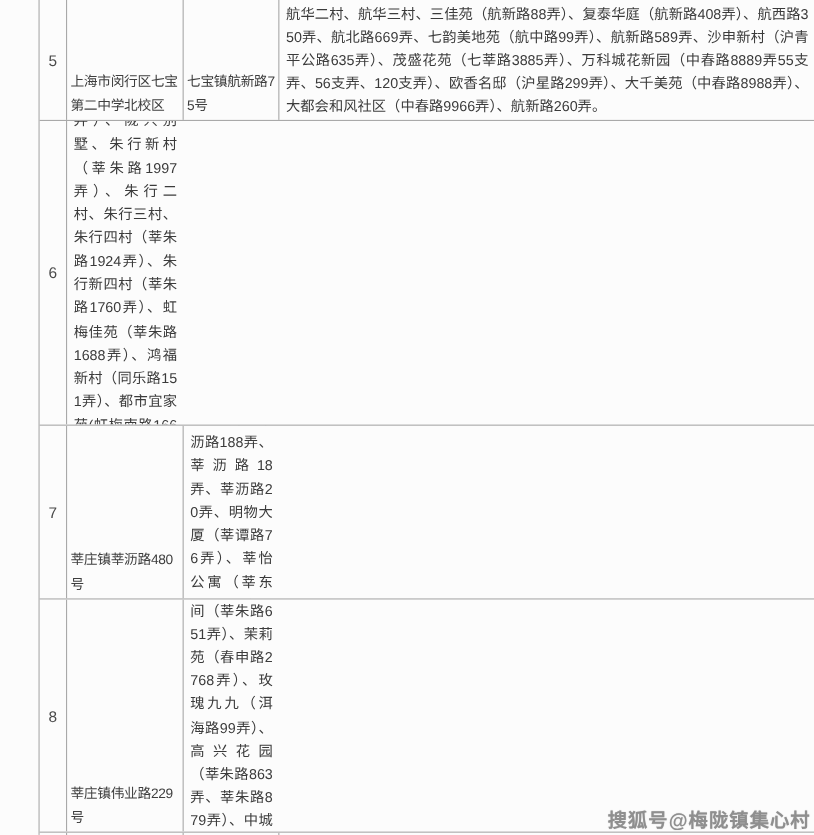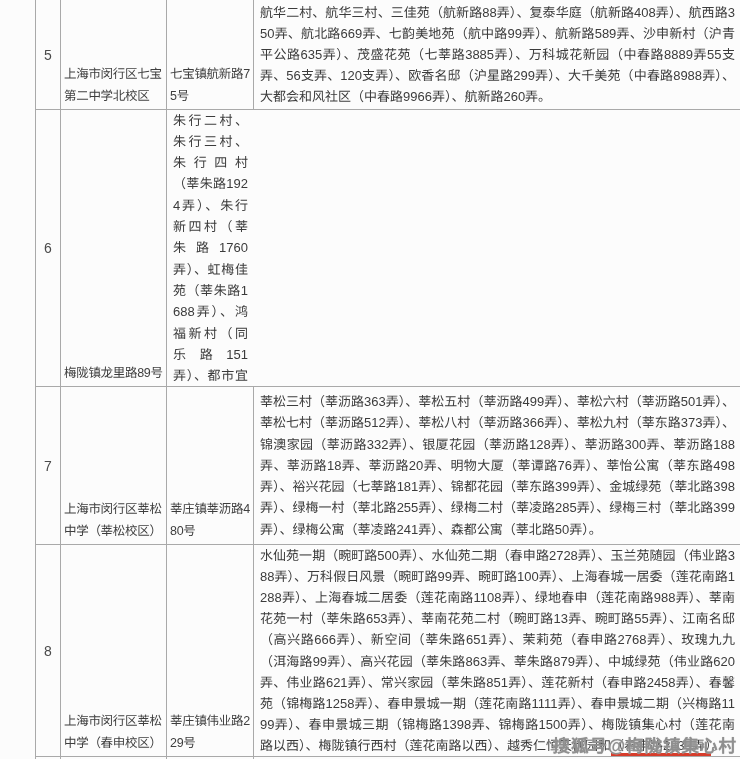--- a/index.html
+++ b/index.html
@@ -93,49 +93,40 @@
     </div>
     <div class="cell content">
       <span class="content-inner">航华二村、航华三村、三佳苑（航新路88弄）、复泰华庭（航新路408弄）、航西路350弄、航北路669弄、七韵美地苑（航中路99弄）、航新路589弄、沙申新村（沪青平公路635弄）、茂盛花苑（七莘路3885弄）、万科城花新园（中春路8889弄55支弄、56支弄、120支弄）、欧香名邸（沪星路299弄）、大千美苑（中春路8988弄）、大都会和风社区（中春路9966弄）、航新路260弄。</span>
     </div>
   </div>
 
   <div class="row r6">
     <div class="cell num">
       <span>6</span>
     </div>
-    <div class="cell addr">
-      <span>梅陇镇龙里路89号</span>
-    </div>
     <div class="cell content">
       <span class="content-inner">罗阳一村（罗阳路258弄）、罗阳二村（罗锦路258弄）、罗阳三村（莲花南路431弄）、罗阳四村（莲花南路565弄）、罗阳五村（罗阳路568弄）、盛源花苑（罗锦路556弄）、罗阳七村（罗阳路750弄）、三州花苑（罗阳路800弄)、绿梅公寓（罗阳路111弄）、绿梅别墅（罗阳路255弄）、罗锦新苑（景福路189弄）、莲花河畔景苑（罗阳路599弄）、罗锦苑（罗锦路111弄）、莲花苑（罗阳路261弄）、源梦苑（春申路1888弄）、陇兴别墅、朱行新村（莘朱路1997弄）、朱行二村、朱行三村、朱行四村（莘朱路1924弄）、朱行新四村（莘朱路1760弄）、虹梅佳苑（莘朱路1688弄）、鸿福新村（同乐路151弄）、都市宜家苑(虹梅南路1661弄）、普乐二村（普乐路425弄）、普乐三村（虹梅南路1555弄）、森安苑（普乐路665弄）、朱家行村（虹梅南路以西）部分、行西村(莲花南路以东）部分、行南村(虹梅南路以西）部分、张慕村(淀浦河以南）部分、集心村(莲花南路以东）部分、朱行老街（虹梅南路以西）部分、朱行城中村（虹梅南路以西）部分、锦乐馨苑（普杰路69弄、普杰路100弄）、莲花新苑（罗阳路339弄）、江南欣苑（普乐路333弄、春申路1766弄）。</span>
     </div>
   </div>
 
   <div class="row r7">
     <div class="cell num">
       <span>7</span>
-    </div>
-    <div class="cell school">
-      <span>上海市闵行区莘松中学（莘松校区）</span>
     </div>
     <div class="cell addr">
       <span>莘庄镇莘沥路480号</span>
     </div>
     <div class="cell content">
       <span class="content-inner">莘松三村（莘沥路363弄）、莘松五村（莘沥路499弄）、莘松六村（莘沥路501弄）、莘松七村（莘沥路512弄）、莘松八村（莘沥路366弄）、莘松九村（莘东路373弄）、锦澳家园（莘沥路332弄）、银厦花园（莘沥路128弄）、莘沥路300弄、莘沥路188弄、莘沥路18弄、莘沥路20弄、明物大厦（莘谭路76弄）、莘怡公寓（莘东路498弄）、裕兴花园（七莘路181弄）、锦都花园（莘东路399弄）、金城绿苑（莘北路398弄）、绿梅一村（莘北路255弄）、绿梅二村（莘凌路285弄）、绿梅三村（莘北路399弄）、绿梅公寓（莘凌路241弄）、森都公寓（莘北路50弄）。</span>
     </div>
   </div>
 
   <div class="row r8">
     <div class="cell num">
       <span>8</span>
-    </div>
-    <div class="cell school">
-      <span>上海市闵行区莘松中学（春申校区）</span>
     </div>
     <div class="cell addr">
       <span>莘庄镇伟业路229号</span>
     </div>
     <div class="cell content">
       <span class="content-inner"><span>水仙苑一期（畹町路500弄）、水仙苑二期（春申路2728弄）、玉兰苑随园（伟业路388弄）、万科假日风景（畹町路99弄、畹町路100弄）、上海春城一居委（莲花南路1288弄）、上海春城二居委（莲花南路1108弄）、绿地春申（莲花南路988弄）、莘南花苑一村（莘朱路653弄）、莘南花苑二村（畹町路13弄、畹町路55弄）、江南名邸（高兴路666弄）、新空间（莘朱路651弄）、茉莉苑（春申路2768弄）、玫瑰九九（洱海路99弄）、高兴花园（莘朱路863弄、莘朱路879弄）、中城绿苑（伟业路620弄、伟业路621弄）、常兴家园（莘朱路851弄）、莲花新村（春申路2458弄）、春馨苑（锦梅路1258弄）、春申景城一期（莲花南路1111弄）、春申景城二期（兴梅路1199弄）、春申景城三期（锦梅路1398弄、锦梅路1500弄）、梅陇镇集心村（莲花南路以西）、梅陇镇行西村（莲花南路以西）、越秀仁恒天樾园和</span><span class="marked">（春申路2333弄）</span><span>。</span></span>
     </div>
   </div>
 
   <div class="row r9">

